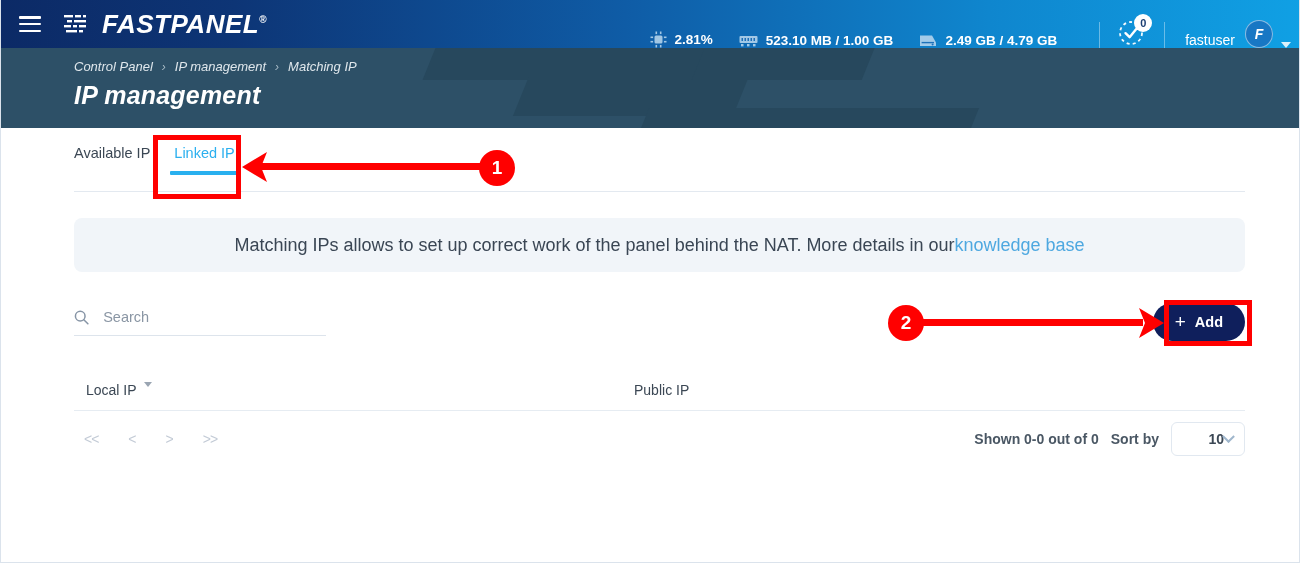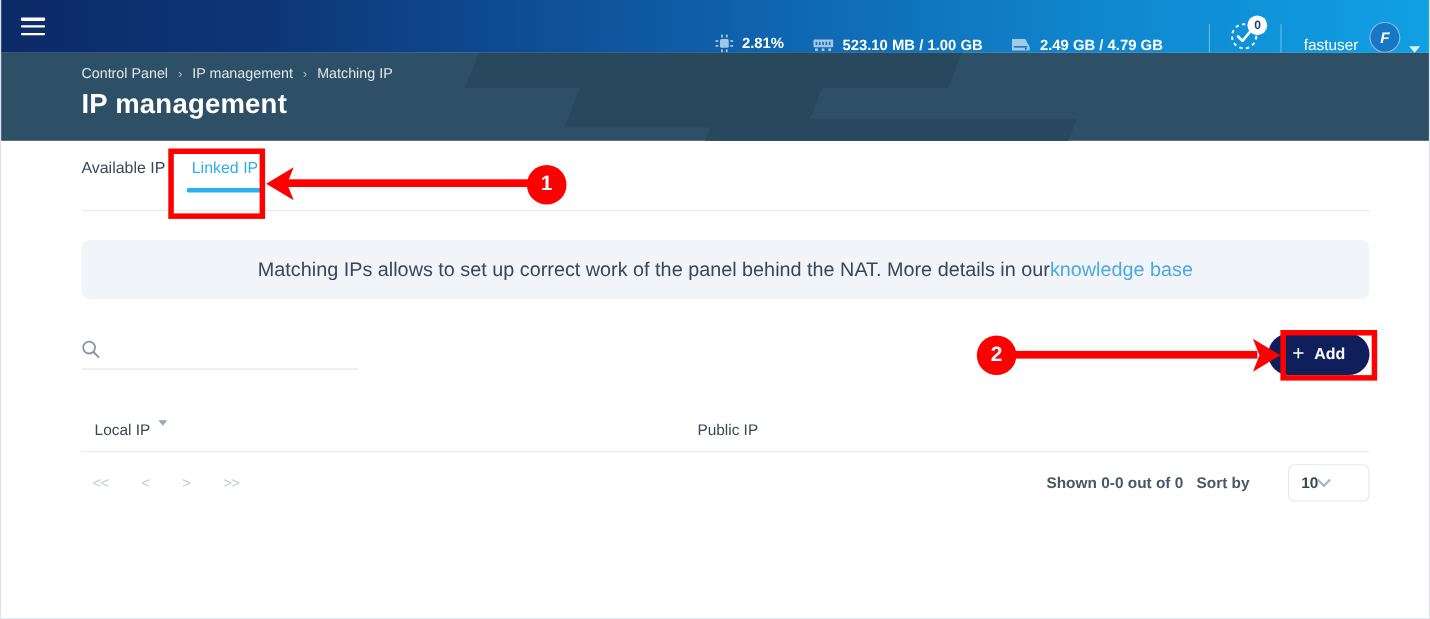--- a/index.html
+++ b/index.html
@@ -90,21 +90,21 @@
     position: absolute; left: 0; top: 48px;
     width: 1300px; height: 80px;
     background: #2d5067;
     overflow: hidden;
   }
   .banner .slash {
     position: absolute;
     background: #27485d;
     transform: skewX(-22deg);
   }
-  .banner-content { position: relative; padding-left: 73px; padding-top: 11px; }
+  .banner-content { position: relative; padding-left: 73px; padding-top: 11px; font-style: italic; }
   .crumbs { display: flex; align-items: center; gap: 9px; color: #dfe7ec; font-size: 13px; }
   .crumbs a { color: #dfe7ec; text-decoration: none; cursor: pointer; }
   .crumb-sep { color: #a9bcc7; font-size: 12px; }
   .page-title {
     color: #ffffff; font-size: 25px; font-weight: bold;
     margin-top: 7px; letter-spacing: .2px;
   }
 
   
   .content { position: absolute; left: 0; top: 128px; width: 1300px; }
@@ -188,23 +188,23 @@
     display: flex; align-items: center; justify-content: space-between;
   }
   .pager { display: flex; align-items: center; gap: 30px; padding-left: 10px; }
   .pager span { color: #c3cbd6; font-size: 14px; cursor: pointer; letter-spacing: -1px; }
   .footer-right { display: flex; align-items: center; gap: 12px; font-weight: bold; }
   .shown { color: #4a5764; font-size: 14px; }
   .sortby { color: #4a5764; font-size: 14px; }
   .select {
     width: 74px; height: 34px;
     border: 1px solid #e1e8f0; border-radius: 6px;
-    display: flex; align-items: center; justify-content: flex-start;
+    display: flex; align-items: center; justify-content: flex-end;
     padding: 0 11px; cursor: pointer;
-    color: #3b4754; font-size: 14px; margin-left: 23px;
+    color: #3b4754; font-size: 14px;
   }
   .chev {
     width: 9px; height: 9px;
     border-right: 2px solid #9fb6cc; border-bottom: 2px solid #9fb6cc;
     transform: rotate(45deg) translate(-2px,-2px);
   }
 
   
   .anno { position: absolute; }
   .anno-box {
@@ -225,20 +225,39 @@
 
 <div class="page">
 
   <div class="topbar">
     <div class="hamburger">
       <i></i>
         <i></i>
         <i></i>
     </div>
 
+    <div class="brand">
+      <svg class="brand-mark" viewBox="0 0 30 22">
+        <g fill="#ffffff">
+          <rect x="1" y="2" width="9" height="2.4"></rect>
+          <rect x="12" y="2" width="6" height="2.4"></rect>
+          <rect x="20" y="2" width="3" height="2.4"></rect>
+          <rect x="4" y="7" width="5" height="2.4"></rect>
+          <rect x="11" y="7" width="12" height="2.4"></rect>
+          <rect x="1" y="12" width="7" height="2.4"></rect>
+          <rect x="10" y="12" width="4" height="2.4"></rect>
+          <rect x="16" y="12" width="7" height="2.4"></rect>
+          <rect x="3" y="17" width="11" height="2.4"></rect>
+          <rect x="16" y="17" width="4" height="2.4"></rect>
+        </g>
+      </svg>
+      <div class="brand-text">
+        <span>FASTPANEL</span><sup>®</sup>
+      </div>
+    </div>
 
     <div class="topbar-right">
 
       <div class="stat">
         <span class="ico">
           <svg width="17" height="17" viewBox="0 0 17 17">
             <rect x="4.5" y="4.5" width="8" height="8" rx="1.5" fill="#bcd9ef"></rect>
             <g fill="#bcd9ef">
               <rect x="5.5" y="0.5" width="1.6" height="2.6"></rect>
               <rect x="9.9" y="0.5" width="1.6" height="2.6"></rect>
@@ -333,20 +352,21 @@
       <span>Matching IPs allows to set up correct work of the panel behind the NAT. More details in our </span>
         <a>knowledge base</a>
     </div>
 
     <div class="toolbar">
       <div class="search-wrap">
         <svg width="17" height="17" viewBox="0 0 17 17">
           <circle cx="7" cy="7" r="5.4" fill="none" stroke="#8795a6" stroke-width="1.7"></circle>
           <line x1="11" y1="11" x2="15.6" y2="15.6" stroke="#8795a6" stroke-width="1.7" stroke-linecap="round"></line>
         </svg>
+        <input class="search-input" type="text" placeholder="Search" style="">
       </div>
 
       <button class="btn-add">
         <span class="plus-ico">+</span>
         <span>Add</span>
       </button>
     </div>
 
     <div class="table">
       <div class="thead">

